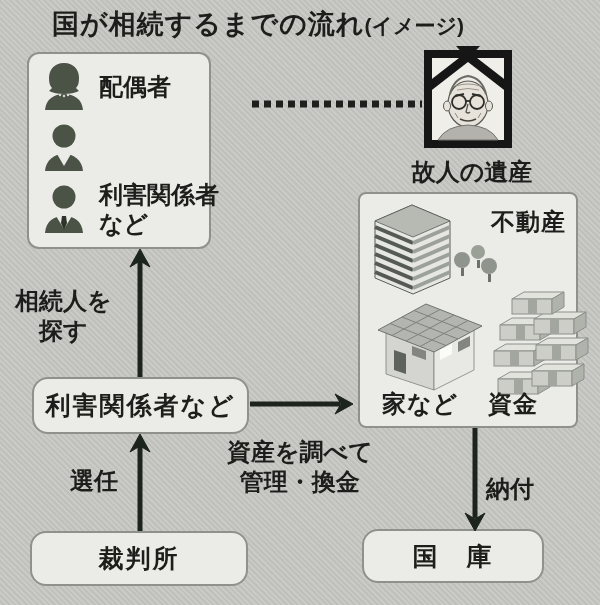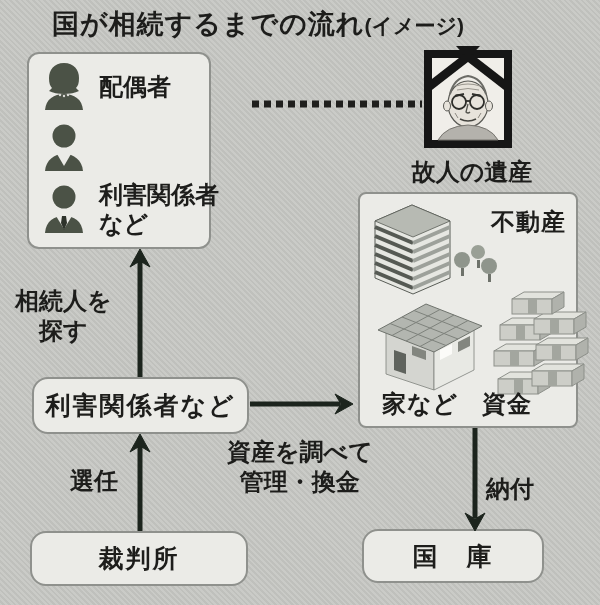--- a/index.html
+++ b/index.html
@@ -19,21 +19,21 @@
   .heir-row{position:absolute;left:14px;display:flex;align-items:center;}
   .heir-row .lbl{margin-left:14px;font-size:24px;font-weight:700;line-height:29px;width:142px;}
   .pill{border-radius:16px;font-size:25px;font-weight:700;letter-spacing:2px;}
   .admin-box{left:32px;top:377px;width:217px;height:57px;}
   .court-box{left:30px;top:531px;width:218px;height:55px;}
   .treasury-box{left:362px;top:529px;width:182px;height:54px;}
   .assets-box{left:358px;top:192px;width:220px;height:236px;border-radius:8px;display:block;}
   .assets-label{position:absolute;font-size:24px;font-weight:700;letter-spacing:1px;}
   .lab-realestate{right:10px;top:12px;}
   .lab-house{left:22px;bottom:6px;}
-  .lab-funds{right:44px;bottom:6px;}
+  .lab-funds{right:38px;bottom:6px;}
   .float-label{position:absolute;font-size:24px;font-weight:700;line-height:30px;white-space:nowrap;text-align:center;}
   .search-label{left:15px;top:286px;}
   .investigate-label{left:227px;top:437px;}
   .appoint-label{left:70px;top:466px;}
   .payment-label{left:486px;top:466px;margin-top:8px;}
   .deceased-caption{left:398px;top:157px;width:148px;text-align:center;white-space:nowrap;}
   .portrait{position:absolute;left:422px;top:46px;width:92px;height:106px;}
   .overlay{position:absolute;left:0;top:0;pointer-events:none;}
 </style>
 </head>

